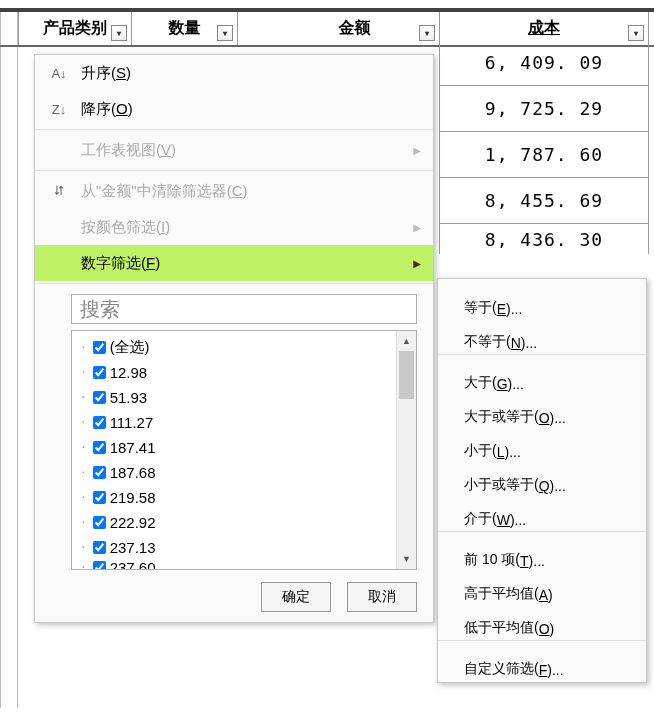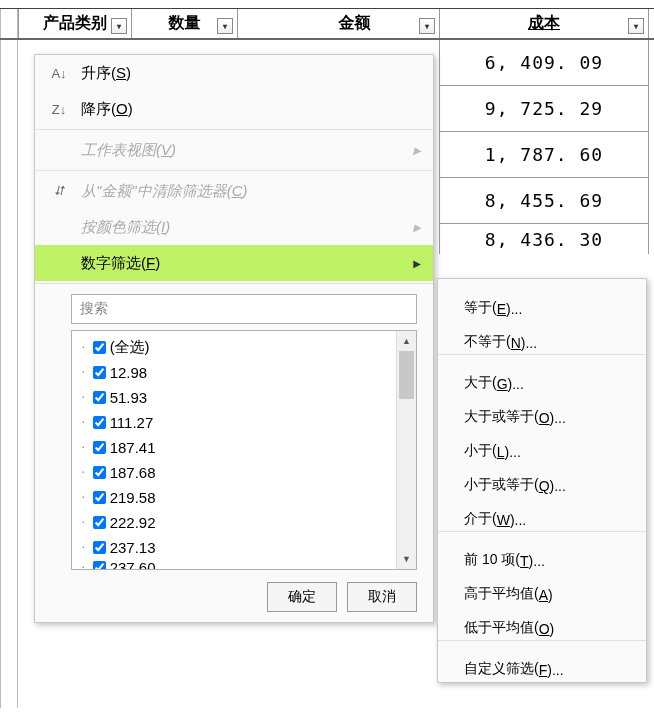--- a/index.html
+++ b/index.html
@@ -16,23 +16,23 @@
   }
 
   
   .table-area {
     position: absolute;
     left: 0; top: 8px;
     width: 654px;
   }
   .hdr-row {
     display: flex;
-    border-top: 1px solid #404040;
+    border-top: 4px solid #404040;
     border-bottom: 2px solid #666;
-    height: 32px;
+    height: 39px;
   }
   .hdr-cell {
     border-left: 1px solid #999;
     display:flex;
     align-items:center;
     justify-content:center;
     position:relative;
     font-weight: bold;
     font-size: 16px;
   }
@@ -92,38 +92,38 @@
     height:36px;
     padding:0 10px 0 46px;
     position:relative;
     cursor:default;
     font-size:15px;
   }
   .fm-item .icon {
     position:absolute; left:14px; width:20px; text-align:center;
     color:#666;font-size:13px;
   }
-  .fm-item.disabled { color:#aaa;font-style:italic; }
+  .fm-item.disabled { color:#aaa; }
   .fm-item.has-sub::after {
     content:"▶"; font-size:10px; color:#333;
     position:absolute; right:12px;
   }
   .fm-item.disabled.has-sub::after{color:#bbb;}
   .fm-item.hover { background:#bef264; }
   .fm-sep { height:1px; background:#e2e2e2; margin:2px 0; }
 
   .fm-search {
     margin:10px 16px 6px 36px;
     height:30px;
     border:1px solid #b0b0b0;
     background:#fff;
     display:flex;align-items:center;
     padding:0 8px;
     color:#888;
-    font-size:14px;
+    font-size:20px;
   }
   .fm-listwrap {
     margin:0 16px 0 36px;
     height:240px;
     border:1px solid #b0b0b0;
     background:#fff;
     display:flex;
   }
   .fm-list {
     flex:1;
@@ -139,21 +139,21 @@
   .fm-list-row input{margin-right:4px;}
   .fm-scroll{
     width:20px;background:#f0f0f0;border-left:1px solid #ddd;
     display:flex;flex-direction:column;align-items:center;
   }
   .fm-scroll .sbtn{height:20px;width:100%;display:flex;align-items:center;justify-content:center;font-size:9px;color:#555;background:#f0f0f0;}
   .fm-scroll .track{flex:1;position:relative;width:100%;}
   .fm-scroll .thumb{position:absolute;top:0;left:2px;right:2px;height:48px;background:#c8c8c8;}
 
   .fm-buttons{
-    display:flex; justify-content:flex-end; gap:10px;
+    display:flex; justify-content:flex-end; gap:16px;
     margin:12px 16px 0 0;
   }
   .fm-buttons button{
     width:70px;height:30px;
     border:1px solid #999;background:#f5f5f5;
     font-size:14px;cursor:pointer;
   }
 
   
   .submenu{

